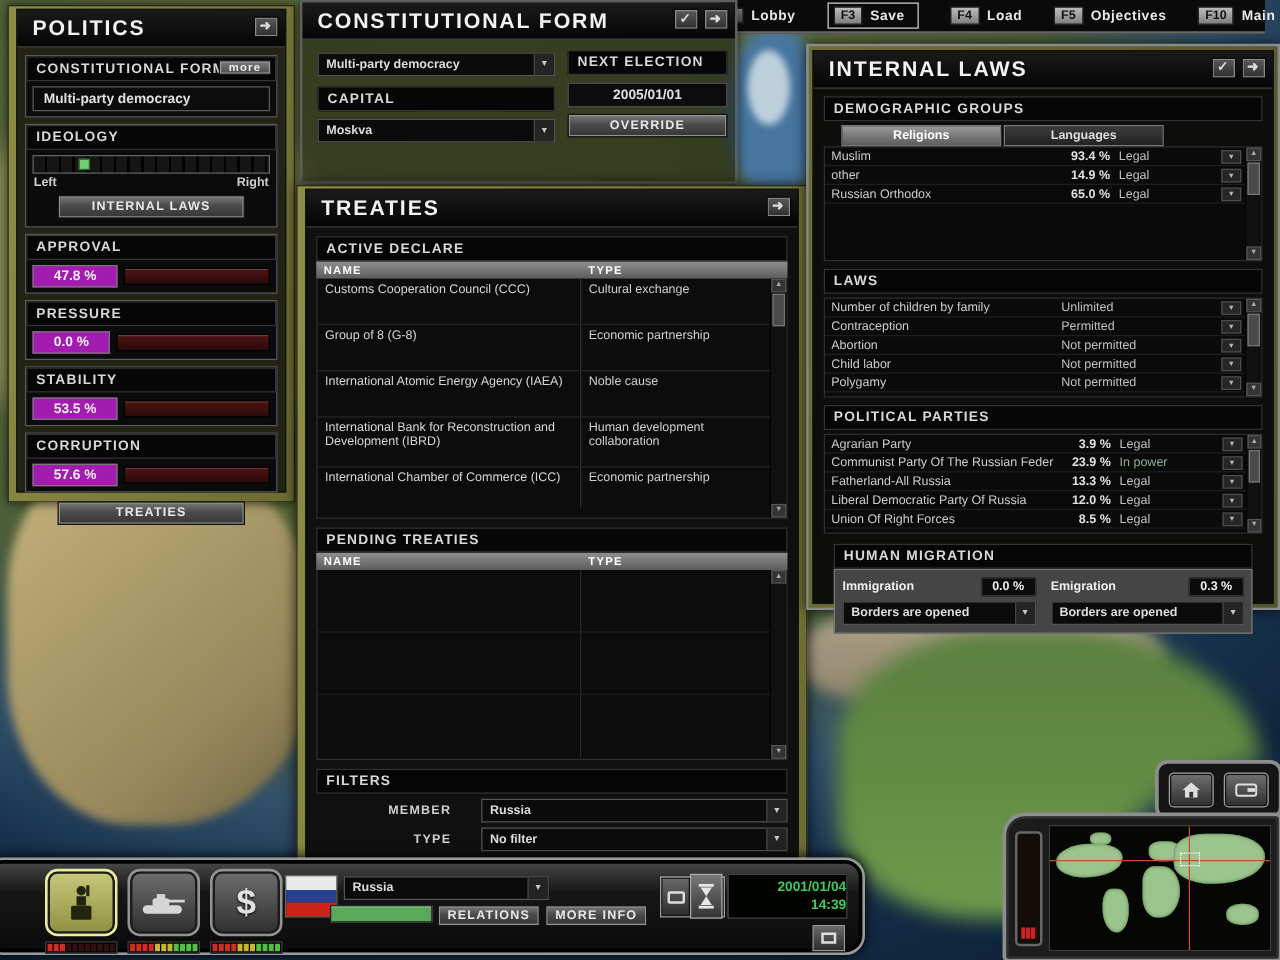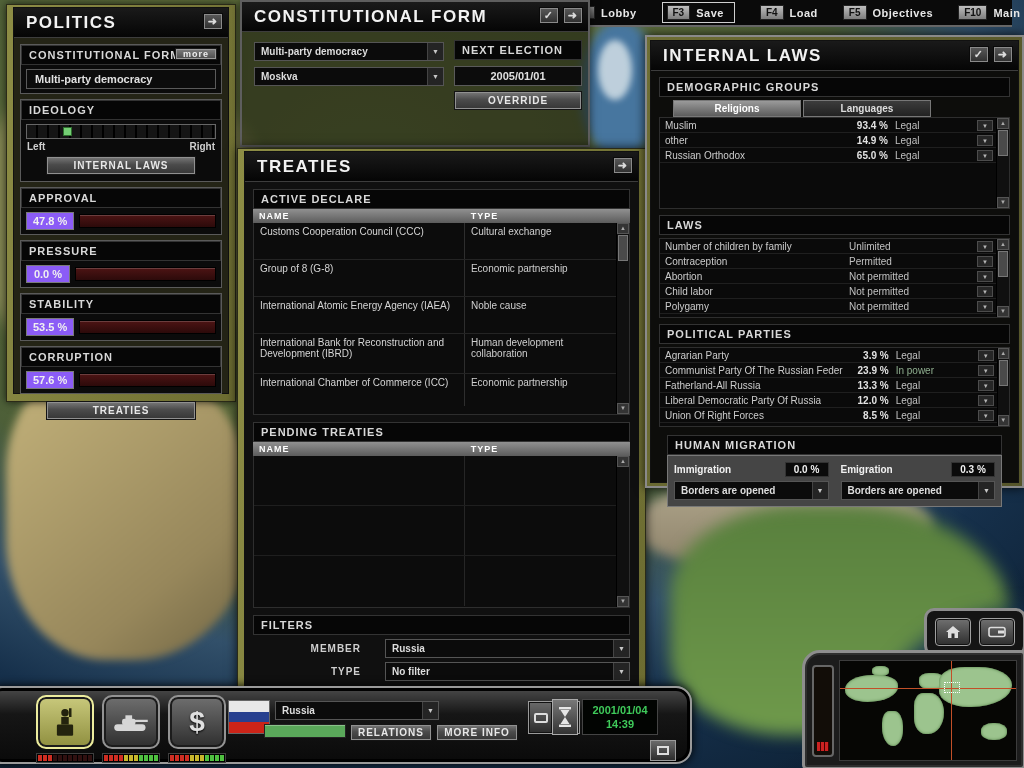--- a/index.html
+++ b/index.html
@@ -31,22 +31,22 @@
            letter-spacing:1px; padding:3px 7px; position:relative; }
   .vbox { background:#0c0c0c; border:1px solid #5a5a5a; color:#e0e0e0; font-size:11px; font-weight:bold;
           padding:3px 8px; }
   .btn { display:block; background:linear-gradient(#787878,#4b4b4b 45%,#363636); border:1px solid #141414;
          box-shadow:inset 0 0 0 1px #909090; color:#e8e8e8; font-size:10px; font-weight:bold;
          letter-spacing:1px; text-align:center; padding:3px 6px; }
   .ddl { background:#0b0b0b; border:1px solid #555; color:#ddd; font-size:10px; font-weight:bold;
          display:flex; align-items:center; padding:0 0 0 6px; height:19px; }
   .ddl .arr { margin-left:auto; width:16px; height:100%; background:#242424; border-left:1px solid #444;
               color:#c8c8c8; font-size:7px; display:flex; align-items:center; justify-content:center; }
-  .pct { background:#8b5cf6; border:1px solid #7a7a7a; color:#f0f0f0; font-size:11px; font-weight:bold;
-         padding:2px 6px; min-width:44px; text-align:center; }
+  .pct { background:#a21caf; border:1px solid #7a7a7a; color:#f0f0f0; font-size:11px; font-weight:bold;
+         padding:2px 16px; min-width:44px; text-align:center; }
   .sbar { flex:1; height:14px; background:linear-gradient(#4d1414,#2c0a0a); border:1px solid #000;
           box-shadow:inset 0 1px 0 rgba(255,255,255,0.18); overflow:hidden; }
   .sfill { height:100%; background:linear-gradient(#86d586,#3f9f3f); }
   .sfill.red { background:linear-gradient(#e05b4b,#b52a22); }
   .listhead { display:flex; background:linear-gradient(#909090,#5c5c5c); color:#fff; font-size:9px;
               font-weight:bold; letter-spacing:1px; padding:2px 6px; }
   .scroll { width:13px; background:#161616; border-left:1px solid #000; display:flex; flex-direction:column; }
   .sarr { height:11px; background:#343434; border:1px solid #555; color:#aaa; font-size:6px;
           text-align:center; line-height:9px; }
   .strack { flex:1; position:relative; background:#101010; }
@@ -153,22 +153,22 @@
   .fl-w { background:#e8e8e8; } .fl-b { background:#27408f; } .fl-r { background:#cc2418; }
   #country-dd { position:absolute; left:287px; top:13px; width:164px; }
   #rel-bar { position:absolute; left:276px; top:36px; width:82px; height:14px; background:#5aa85a;
              border:1px solid #222; box-shadow:inset 0 1px 0 rgba(255,255,255,0.3); }
   #relations-btn { position:absolute; left:362px; top:36px; width:82px; padding:2px; }
   #moreinfo-btn { position:absolute; left:448px; top:36px; width:82px; padding:2px; }
   .sqbtn { position:absolute; top:13px; width:25px; height:33px; background:linear-gradient(#6a6a6a,#2c2c2c);
            border:1px solid #9a9a9a; box-shadow:inset 0 0 0 1px #111; display:flex; align-items:center; justify-content:center; }
   #clockbtn { position:absolute; left:564px; top:11px; width:26px; height:36px; background:linear-gradient(#787878,#333);
               border:1px solid #aaa; display:flex; align-items:center; justify-content:center; }
-  #datebox { position:absolute; left:594px; top:11px; width:76px; height:36px; background:#020402;
-             border:1px solid #444; color:#3fca5a; font-size:11px; font-weight:bold; text-align:center;
+  #datebox { position:absolute; left:594px; top:11px; width:96px; height:36px; background:#020402;
+             border:1px solid #444; color:#3fca5a; font-size:11px; font-weight:bold; text-align:right;
              padding-top:3px; line-height:14px; }
   #corner-btn { position:absolute; left:662px; top:52px; width:26px; height:21px;
                 background:linear-gradient(#6a6a6a,#2c2c2c); border:1px solid #999;
                 display:flex; align-items:center; justify-content:center; }
 
   
   #minimap { position:absolute; left:802px; top:608px; width:224px; height:162px; }
   .mini-tab { position:absolute; right:0; top:0; width:102px; height:48px; background:#141414;
               border:3px solid #8d8d8d; border-radius:10px; display:flex; align-items:center;
               justify-content:center; gap:8px; }
@@ -298,20 +298,21 @@
         <span class="tbtn">✓</span>
         <span class="tbtn">➜</span>
       </span>
     </div>
     <div class="body">
       <div class="cf-left">
         <div class="ddl">
           <span>Multi-party democracy</span>
             <span class="arr">▼</span>
         </div>
+        <div class="sec-h" style="margin-top:8px">CAPITAL</div>
         <div class="ddl" style="margin-top:6px">
           <span>Moskva</span>
             <span class="arr">▼</span>
         </div>
       </div>
       <div class="cf-right">
         <div class="sec-h">NEXT ELECTION</div>
         <div class="vbox" style="margin-top:6px;text-align:center">2005/01/01</div>
         <div class="btn" style="margin-top:5px">OVERRIDE</div>
       </div>

